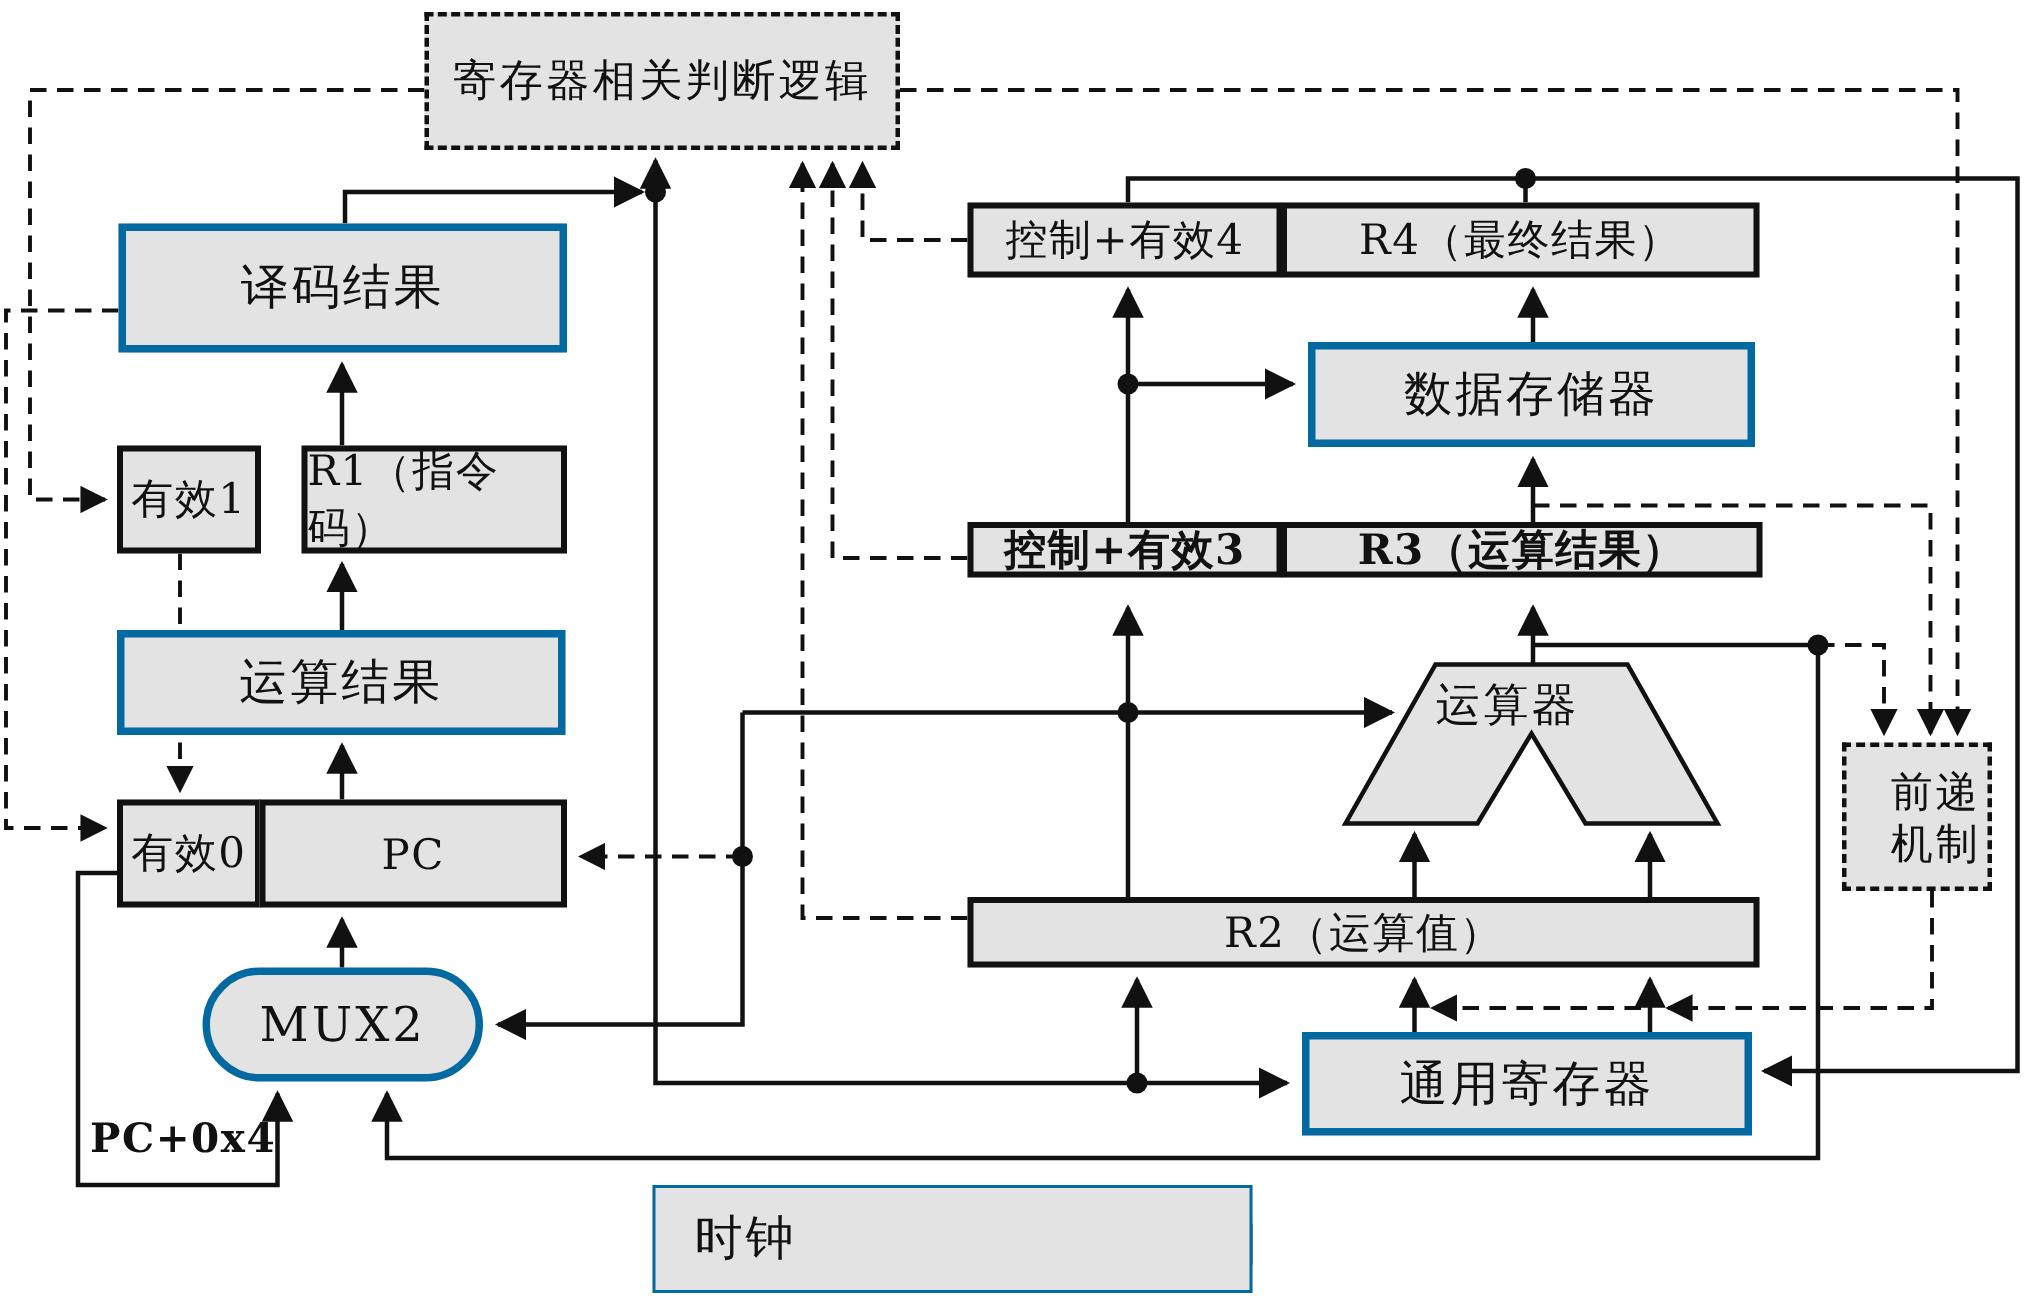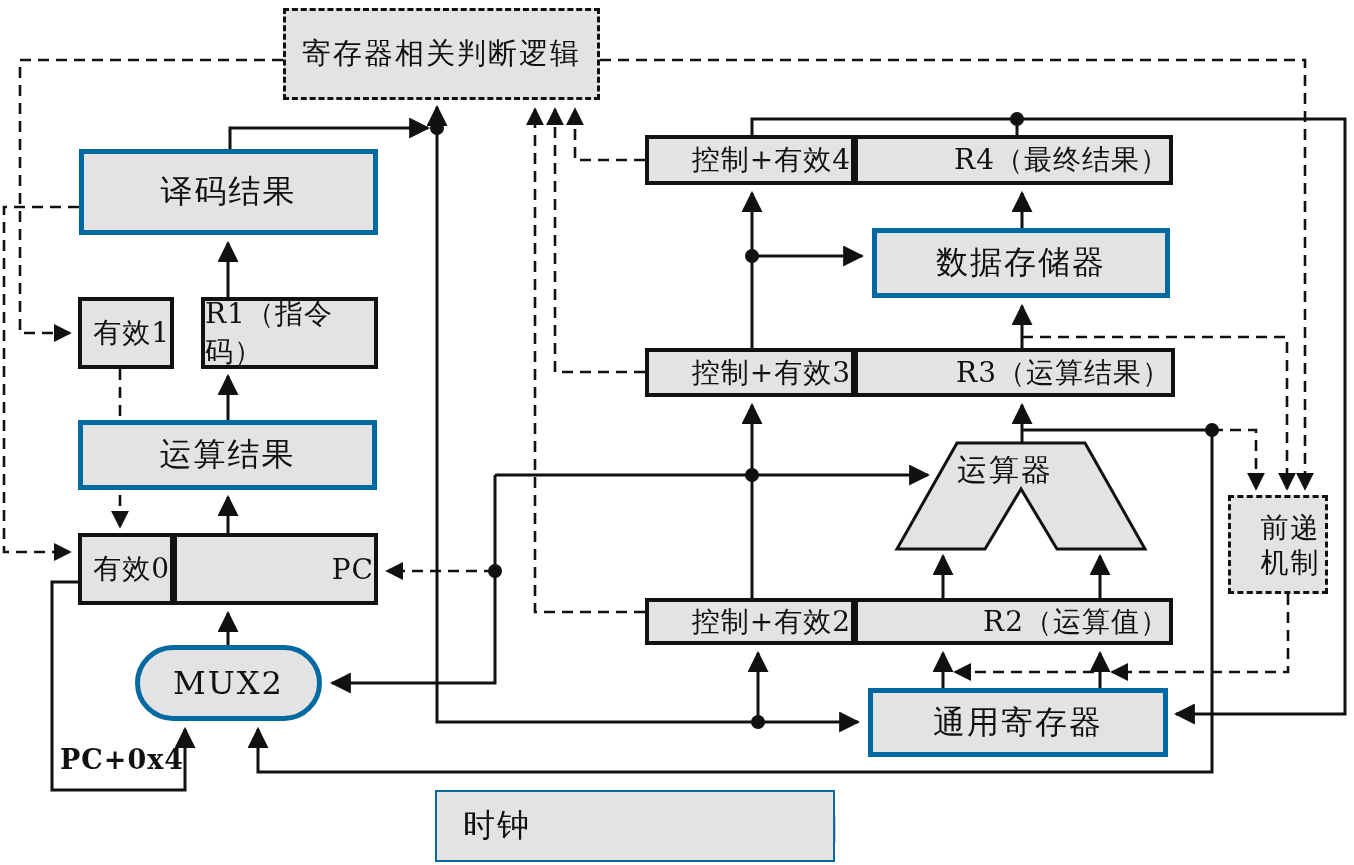--- a/index.html
+++ b/index.html
@@ -3,21 +3,21 @@
 <meta charset="utf-8">
 <style>
   html,body{margin:0;padding:0;background:#ffffff;}
   #canvas{position:relative;width:1354px;height:865px;background:#ffffff;overflow:hidden;
           font-family:"DejaVu Serif","Liberation Serif",serif;color:#111;}
   .box{position:absolute;box-sizing:border-box;background:#e3e3e3;border:5px solid #0369a1;
        display:flex;align-items:center;justify-content:center;font-size:32px;letter-spacing:2px;}
   .dashedbox{border:3px dashed #111;text-align:center;}
   .regrow{position:absolute;box-sizing:border-box;display:flex;}
   .regcell{box-sizing:border-box;background:#e3e3e3;border:4px solid #111;
-           display:flex;align-items:center;justify-content:flex-end;font-size:28px;letter-spacing:1px;}
+           display:flex;align-items:center;justify-content:center;font-size:28px;letter-spacing:1px;}
   .regcell+.regcell{margin-left:-1px;}
   .pill{border-radius:40px;}
   .alulabel{position:absolute;font-size:30px;letter-spacing:2px;}
   .pclabel{position:absolute;font-size:27px;font-weight:700;letter-spacing:1px;}
   .fwd{flex-direction:column;line-height:1.25;font-size:28px;padding-left:25px;}
   .clockbox{justify-content:flex-start;padding-left:26px;}
   svg.overlay{position:absolute;left:0;top:0;width:1354px;height:865px;pointer-events:none;}
   svg .s{stroke:#111;stroke-width:3;fill:none;}
   svg .d{stroke:#111;stroke-width:2.6;fill:none;stroke-dasharray:11 7;}
   svg .dot{fill:#111;stroke:none;}
@@ -128,35 +128,32 @@
     </div>
     <div class="regcell" style="flex:1;">
       <span>R4（最终结果）</span>
     </div>
   </div>
 
   <div class="box" style="left:872px;top:228px;width:298px;height:70px;">
     <span>数据存储器</span>
   </div>
 
-  <div class="regrow" style="left:645px;top:348px;width:530px;height:49px;">
+  <div class="regrow" style="left:645px;top:348px;width:530px;height:37px;font-weight:bold;">
     <div class="regcell" style="width:210px;">
       <span>控制+有效3</span>
     </div>
     <div class="regcell" style="flex:1;">
       <span>R3（运算结果）</span>
     </div>
   </div>
 
   <div class="alulabel" style="left:957px;top:450px;width:128px;">运算器</div>
 
   <div class="regrow" style="left:645px;top:598px;width:528px;height:47px;">
-    <div class="regcell" style="width:210px;">
-      <span>控制+有效2</span>
-    </div>
     <div class="regcell" style="flex:1;">
       <span>R2（运算值）</span>
     </div>
   </div>
 
   <div class="box" style="left:868px;top:688px;width:300px;height:69px;">
     <span>通用寄存器</span>
   </div>
 
   <div class="box dashedbox fwd" style="left:1228px;top:495px;width:100px;height:99px;">

